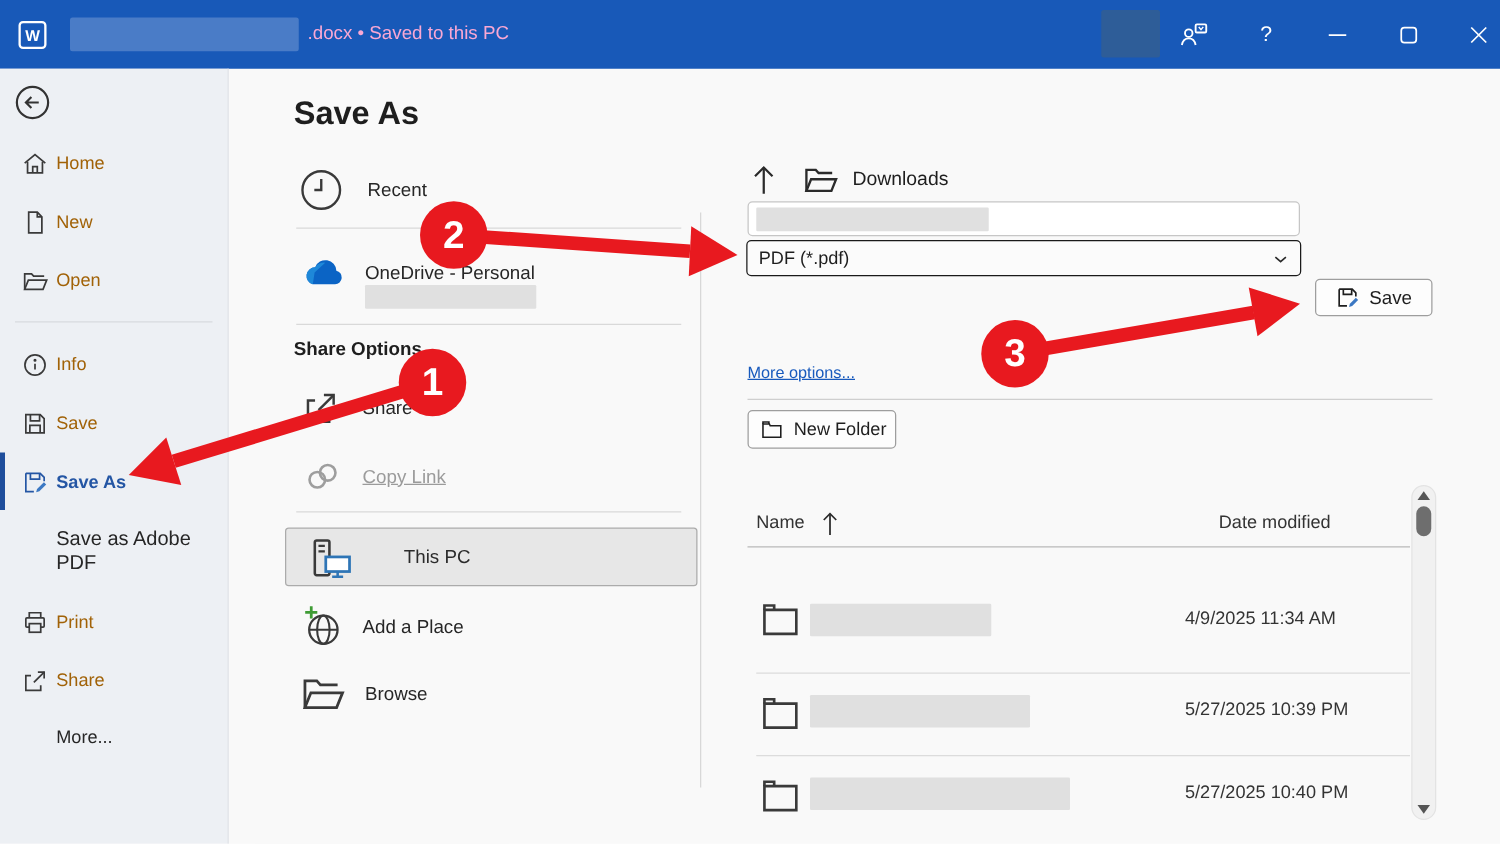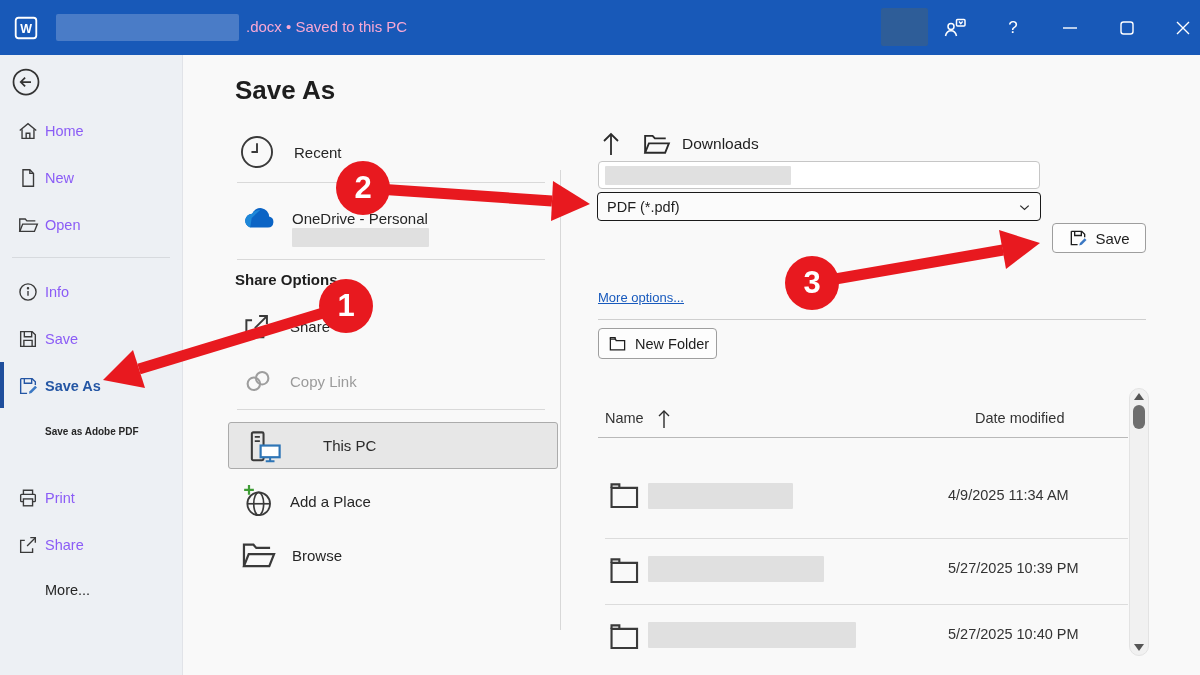--- a/index.html
+++ b/index.html
@@ -14,34 +14,34 @@
   .tb-title { position:absolute; left:246px; top:18px; color:#f9a8d4; font-size:15px; white-space:nowrap; }
   .tb-redact-right { position:absolute; left:881px; top:8px; width:47px; height:38px; background:#2e5d98; border-radius:2px; }
   .tb-btn { position:absolute; top:12px; width:34px; height:32px; display:flex; align-items:center; justify-content:center; color:#fff; }
   .tb-help { font-size:17px; }
 
   
   .sidebar { position:absolute; left:0; top:55px; width:183px; height:620px; background:#edf0f4; border-right:1px solid #e1e3e8; }
   .back-btn { position:absolute; left:11px; top:12px; width:30px; height:30px; }
   .side-item { position:absolute; left:0; width:183px; height:34px; display:flex; align-items:center; cursor:pointer; }
   .side-item .ic { position:absolute; left:17px; width:22px; height:22px; }
-  .side-item .lbl { position:absolute; left:45px; font-size:14.5px; color:#8b5cf6; }
+  .side-item .lbl { position:absolute; left:45px; font-size:14.5px; color:#a16207; }
   .side-divider { position:absolute; left:12px; width:158px; border-top:1px solid #d7dade; }
   .side-selected .lbl { color:#2456a4; }
   .accent-bar { position:absolute; left:0; top:307px; width:4px; height:46px; background:#1f4e9c; }
-  .adobe-lbl { position:absolute; left:45px; top:367px; width:112px; font-size:10px; line-height:19px; color:#262626;font-weight:bold; }
+  .adobe-lbl { position:absolute; left:45px; top:367px; width:112px; font-size:16px; line-height:19px; color:#262626; }
   .more-lbl { position:absolute; left:45px; top:527px; font-size:14.5px; color:#262626; cursor:pointer; }
 
   
   .bs-title { position:absolute; left:235px; top:75px; font-size:26px; font-weight:600; color:#1e1e1e; }
   .place-item { position:absolute; display:flex; align-items:center; cursor:pointer; }
   .place-item .lbl { font-size:15px; color:#262626; }
   .mid-divider { position:absolute; left:237px; width:308px; border-top:1px solid #d9d9d9; }
   .sec-header { position:absolute; left:235px; font-size:15px; font-weight:700; color:#1e1e1e; }
-  .disabled-lbl { color:#9b9b9b !important; }
+  .disabled-lbl { color:#9b9b9b !important;text-decoration:underline; }
   .thispc-box { position:absolute; left:228px; top:422px; width:330px; height:47px; background:#e7e7e7; border:1px solid #ababab; border-radius:3px; }
   .vert-divider { position:absolute; left:560px; top:170px; height:460px; border-left:1px solid #d8d8d8; }
   .redact { background:#e0e0e0; border-radius:1px; }
 
   
   .loc-row { position:absolute; left:600px; top:131px; display:flex; align-items:center; }
   .loc-label { font-size:15.5px; color:#1e1e1e; margin-left:10px; }
   .filename-input { position:absolute; left:598px; top:161px; width:442px; height:28px; background:#fff; border:1px solid #c6c6c6; border-radius:4px; }
   .filename-input .redact { position:absolute; left:6px; top:4px; width:186px; height:19px; }
   .filetype-select { position:absolute; left:597px; top:192px; width:444px; height:29px; background:#fbfbfb; border:1.8px solid #1a1a1a; border-radius:4px; display:flex; align-items:center; cursor:pointer; }

